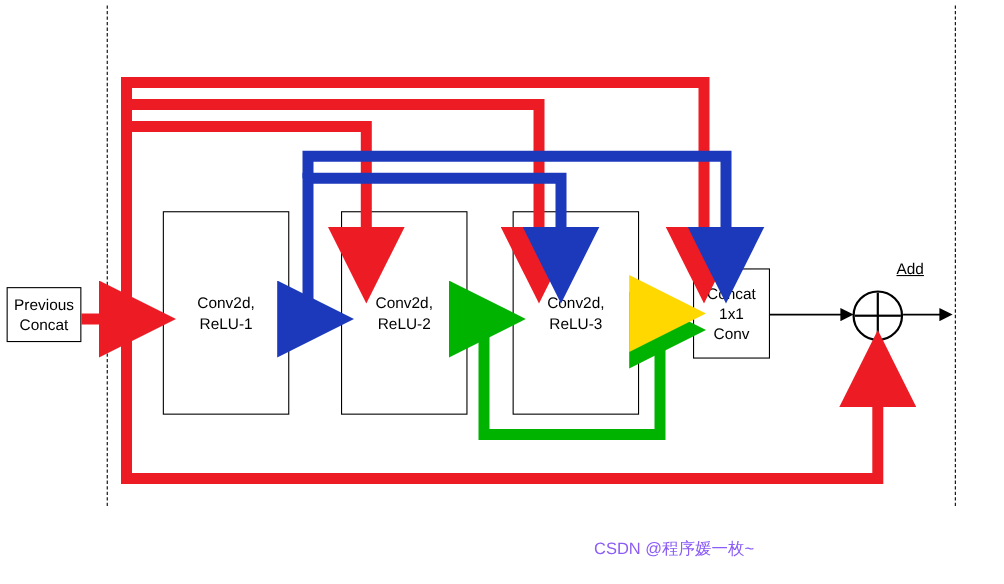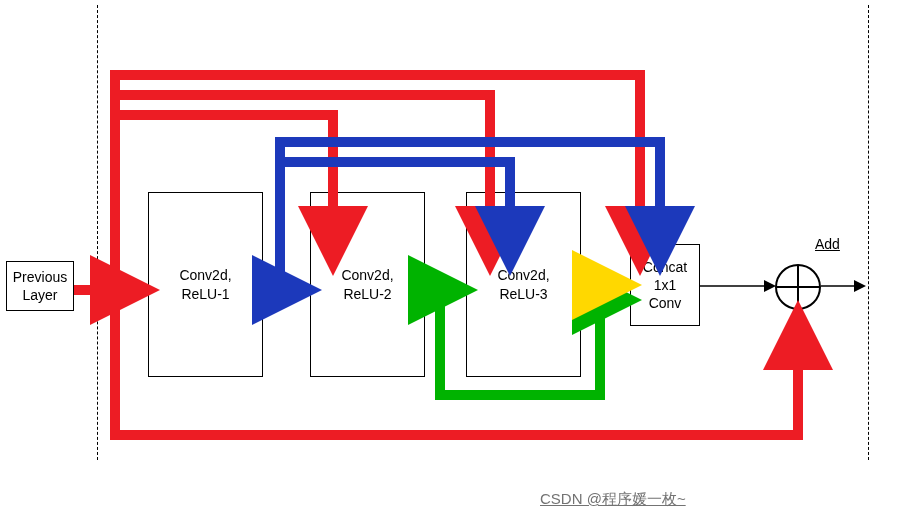--- a/index.html
+++ b/index.html
@@ -4,33 +4,33 @@
 <style>
 * { box-sizing: border-box; margin: 0; padding: 0; }
 body { font-family: Arial, sans-serif; font-size: 14px; background: #fff; }
 .canvas { position: relative; width: 913px; height: 531px; }
 .box { position: absolute; background: #fff; border: 1px solid #000; display: flex; align-items: center; justify-content: center; text-align: center; line-height: 1.3; }
 .circle { position: absolute; border: 2px solid #000; border-radius: 50%; background: #fff; }
 .circle::before { content: ""; position: absolute; left: 50%; top: 0; bottom: 0; width: 2px; background: #000; transform: translateX(-50%); }
 .circle::after { content: ""; position: absolute; top: 50%; left: 0; right: 0; height: 2px; background: #000; transform: translateY(-50%); }
 .label { position: absolute; text-decoration: underline; }
 .dashed-v { position: absolute; border-left: 1.5px dashed #000; }
-.watermark { position: absolute; color: #737373; font-size: 15px; text-decoration: underline; }
+.watermark { position: absolute; color: #8b5cf6; font-size: 15px; }
 svg.arrows { position: absolute; left: 0; top: 0; width: 913px; height: 531px; pointer-events: none; }
 </style>
 </head>
 <body>
 
 <div class="canvas">
 
 <div class="dashed-v" style="left:97px; top:5px; height:455px;"></div>
 <div class="dashed-v" style="left:868px; top:5px; height:455px;"></div>
 
 <div class="box" style="left:6px; top:261px; width:68px; height:50px; white-space:pre-line;">Previous
-Layer</div>
+Concat</div>
 <div class="box" style="left:148px; top:192px; width:115px; height:185px; white-space:pre-line;">Conv2d,
 ReLU-1</div>
 <div class="box" style="left:310px; top:192px; width:115px; height:185px; white-space:pre-line;">Conv2d,
 ReLU-2</div>
 <div class="box" style="left:466px; top:192px; width:115px; height:185px; white-space:pre-line;">Conv2d,
 ReLU-3</div>
 <div class="box" style="left:630px; top:244px; width:70px; height:82px; white-space:pre-line;">Concat
 1x1
 Conv</div>
 

